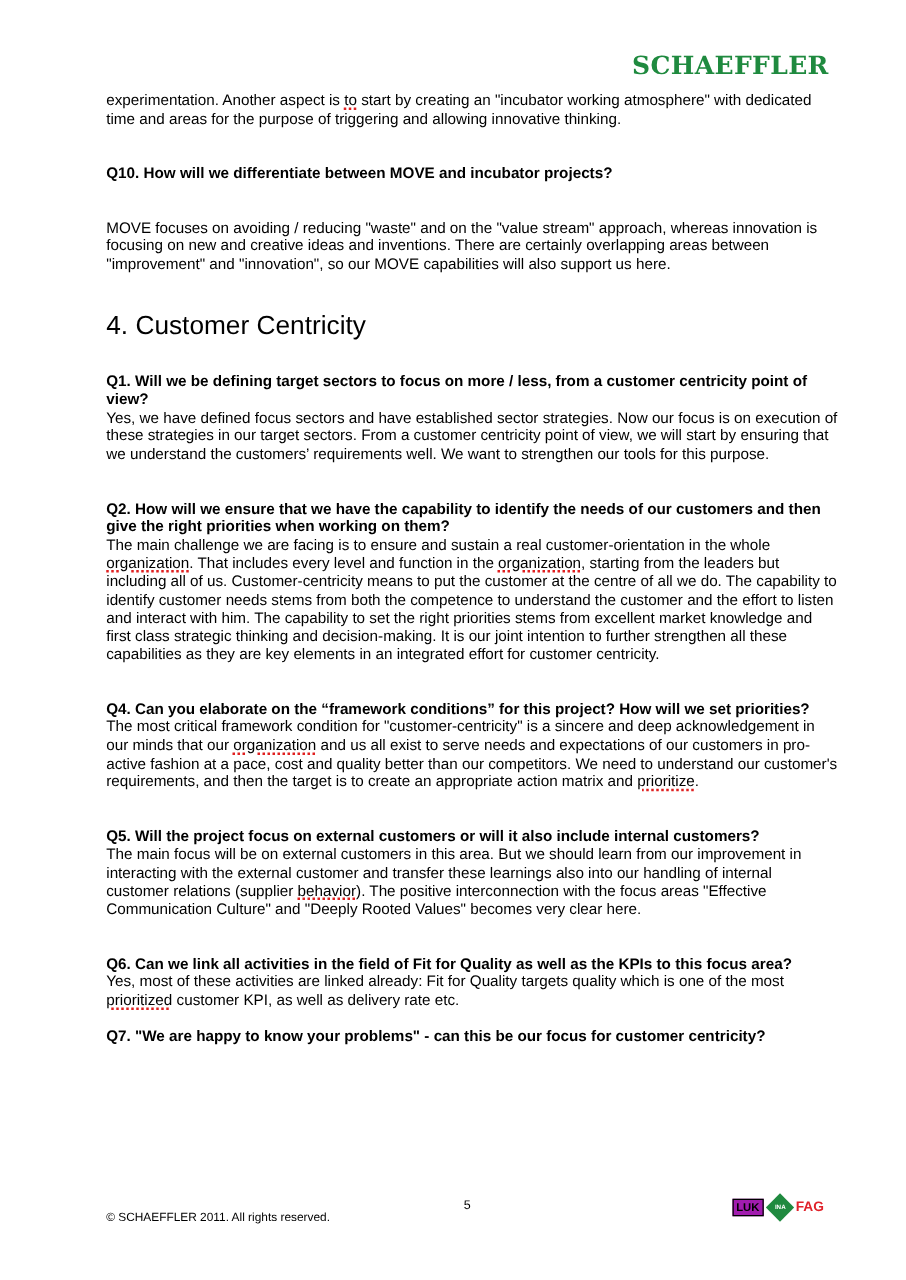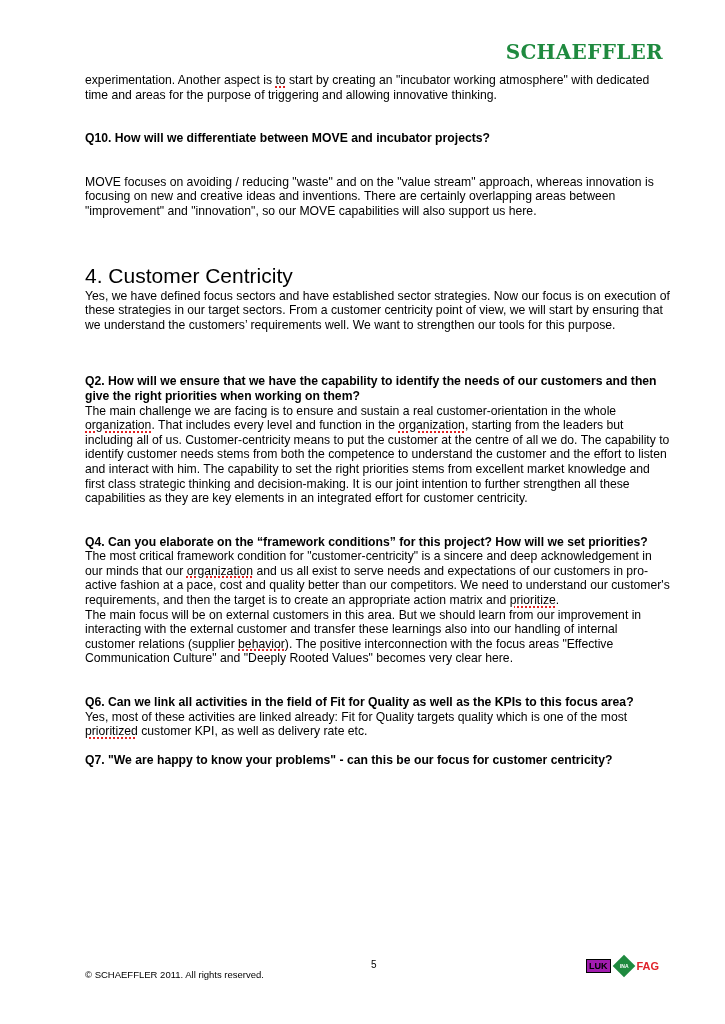--- a/index.html
+++ b/index.html
@@ -25,31 +25,33 @@
 <body>
 
 <div class="logo">SCHAEFFLER</div>
 
 <div class="content">
   <p><span>experimentation. Another aspect is </span><span class="spell">to</span><span> start by creating an "incubator working atmosphere" with dedicated time and areas for the purpose of triggering and allowing innovative thinking.</span></p>
 
   <p class="q" style="margin-top:29px">Q10. How will we differentiate between MOVE and incubator projects?</p>
   <p style="margin-top:29px">MOVE focuses on avoiding / reducing "waste" and on the "value stream" approach, whereas innovation is focusing on new and creative ideas and inventions. There are certainly overlapping areas between "improvement" and "innovation", so our MOVE capabilities will also support us here.</p>
 
-  <h2 style="margin-top:44px">4. Customer Centricity</h2>
+  <h2 style="margin-top:29px">4. Customer Centricity</h2>
 
+  <p class="q" style="margin-top:24px">Q1. Will we be defining target sectors to focus on more / less, from a customer centricity point of view?</p>
   <p>Yes, we have defined focus sectors and have established sector strategies. Now our focus is on execution of these strategies in our target sectors. From a customer centricity point of view, we will start by ensuring that we understand the customers’ requirements well. We want to strengthen our tools for this purpose.</p>
 
-  <p class="q" style="margin-top:42px">Q2. How will we ensure that we have the capability to identify the needs of our customers and then give the right priorities when working on them?</p>
+  <p class="q" style="margin-top:29px">Q2. How will we ensure that we have the capability to identify the needs of our customers and then give the right priorities when working on them?</p>
   <p><span>The main challenge we are facing is to ensure and sustain a real customer-orientation in the whole </span><span class="spell">organization</span><span>. That includes every level and function in the </span><span class="spell">organization</span><span>, starting from the leaders but including all of us. Customer-centricity means to put the customer at the centre of all we do. The capability to identify customer needs stems from both the competence to understand the customer and the effort to listen and interact with him. The capability to set the right priorities stems from excellent market knowledge and first class strategic thinking and decision-making. It is our joint intention to further strengthen all these capabilities as they are key elements in an integrated effort for customer centricity.</span></p>
 
 
   <p class="q" style="margin-top:29px">Q4. Can you elaborate on the “framework conditions” for this project? How will we set priorities?</p>
   <p><span>The most critical framework condition for "customer-centricity" is a sincere and deep acknowledgement in our minds that our </span><span class="spell">organization</span><span> and us all exist to serve needs and expectations of our customers in pro-active fashion at a pace, cost and quality better than our competitors.  We need to understand our customer's requirements, and then the target is to create an appropriate action matrix and </span><span class="spell">prioritize</span><span>.</span></p>
 
+  <p class="q" style="margin-top:29px">Q5. Will the project focus on external customers or will it also include internal customers?</p>
   <p><span>The main focus will be on external customers in this area. But we should learn from our improvement in interacting with the external customer and transfer these learnings also into our handling of internal customer relations (supplier </span><span class="spell">behavior</span><span>). The positive interconnection with the focus areas "Effective Communication Culture" and "Deeply Rooted Values" becomes very clear here.</span></p>
 
   <p class="q" style="margin-top:29px">Q6. Can we link all activities in the field of Fit for Quality as well as the KPIs to this focus area?</p>
   <p><span>Yes, most of these activities are linked already: Fit for Quality targets quality which is one of the most </span><span class="spell">prioritized</span><span> customer KPI, as well as delivery rate etc.</span></p>
 
   <p class="q" style="margin-top:14px">Q7. "We are happy to know your problems" - can this be our focus for customer centricity?</p>
 </div>
 
 <div class="page-num">5</div>
 <div class="footer-copy">© SCHAEFFLER 2011. All rights reserved.</div>

